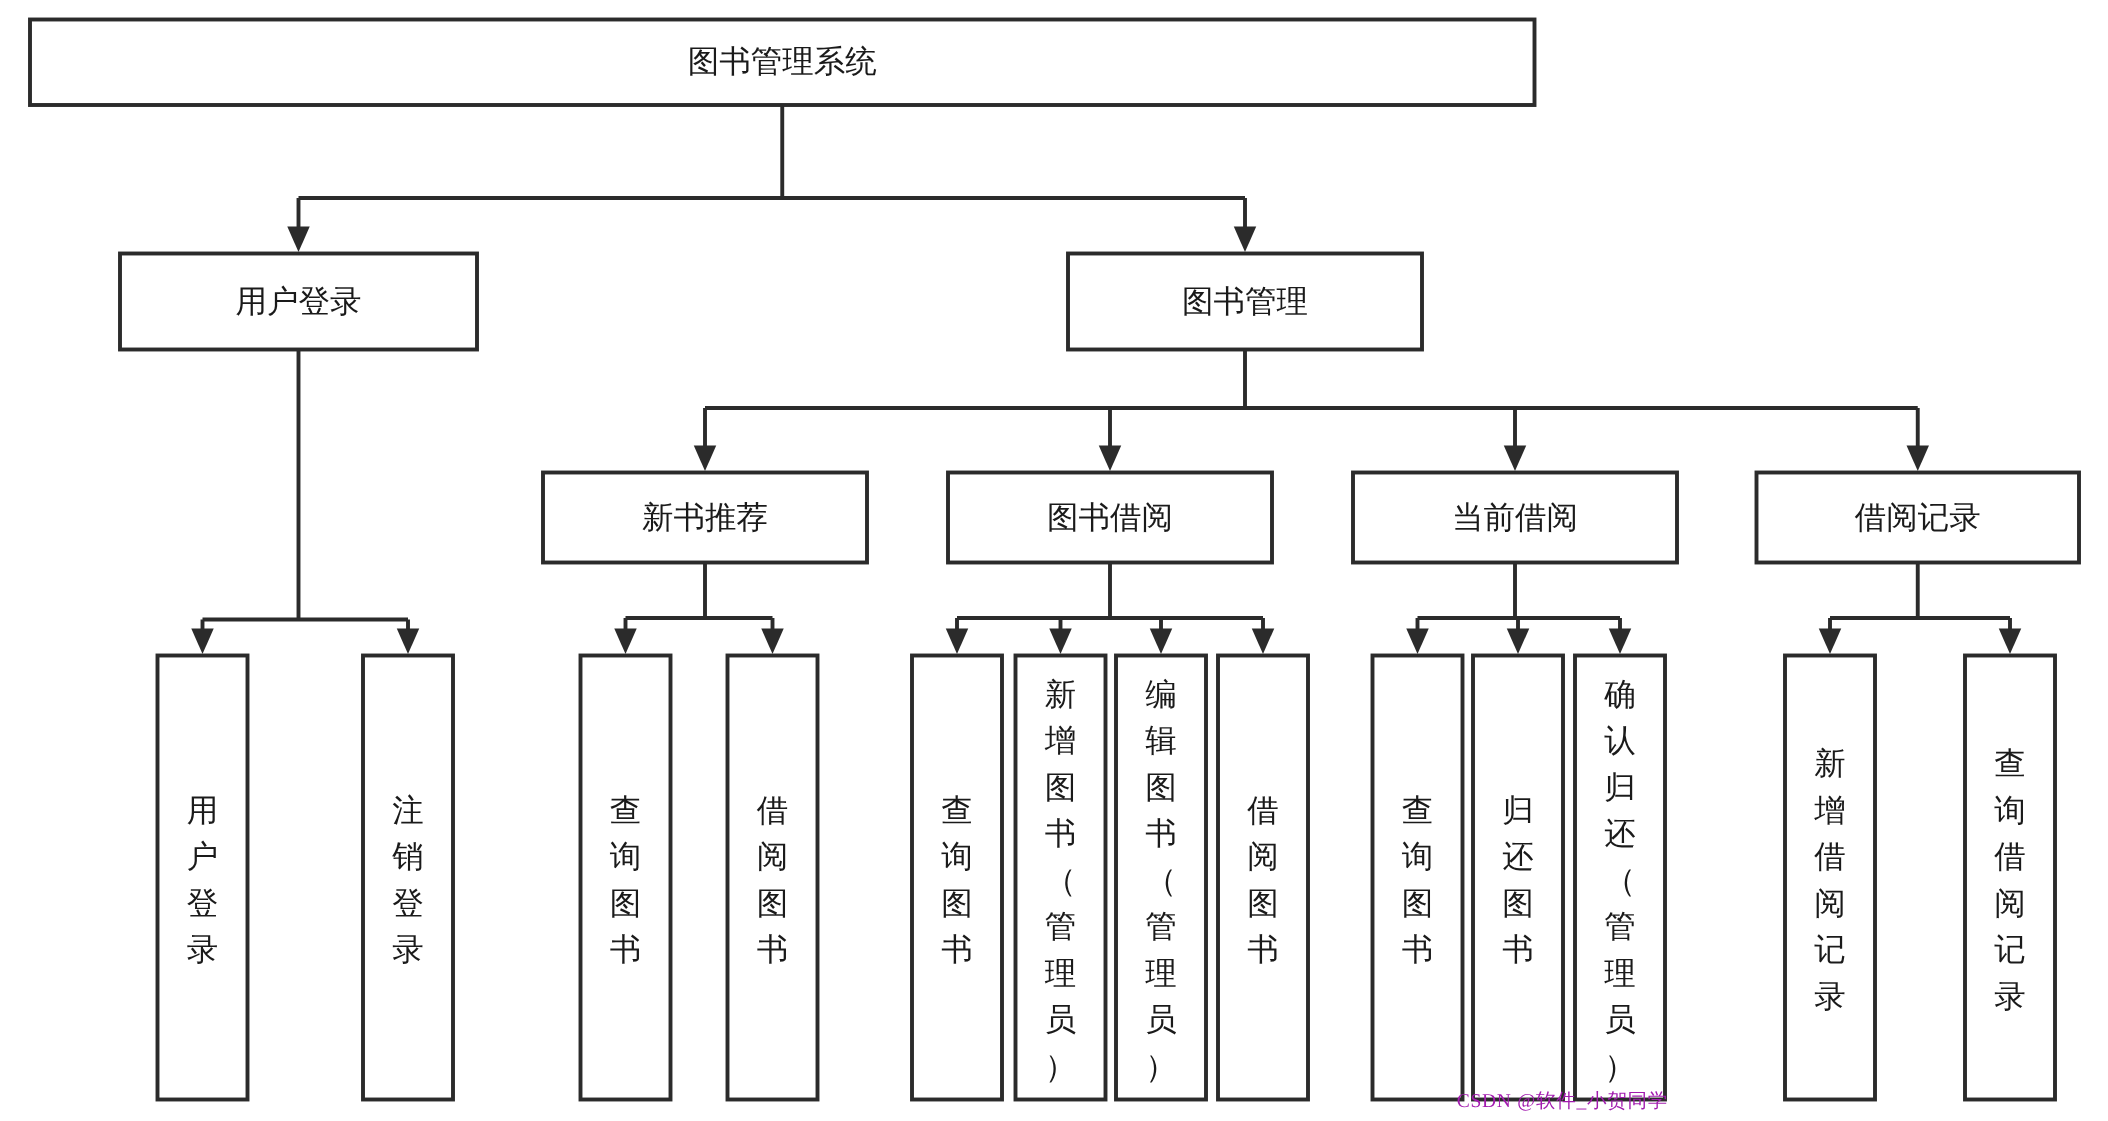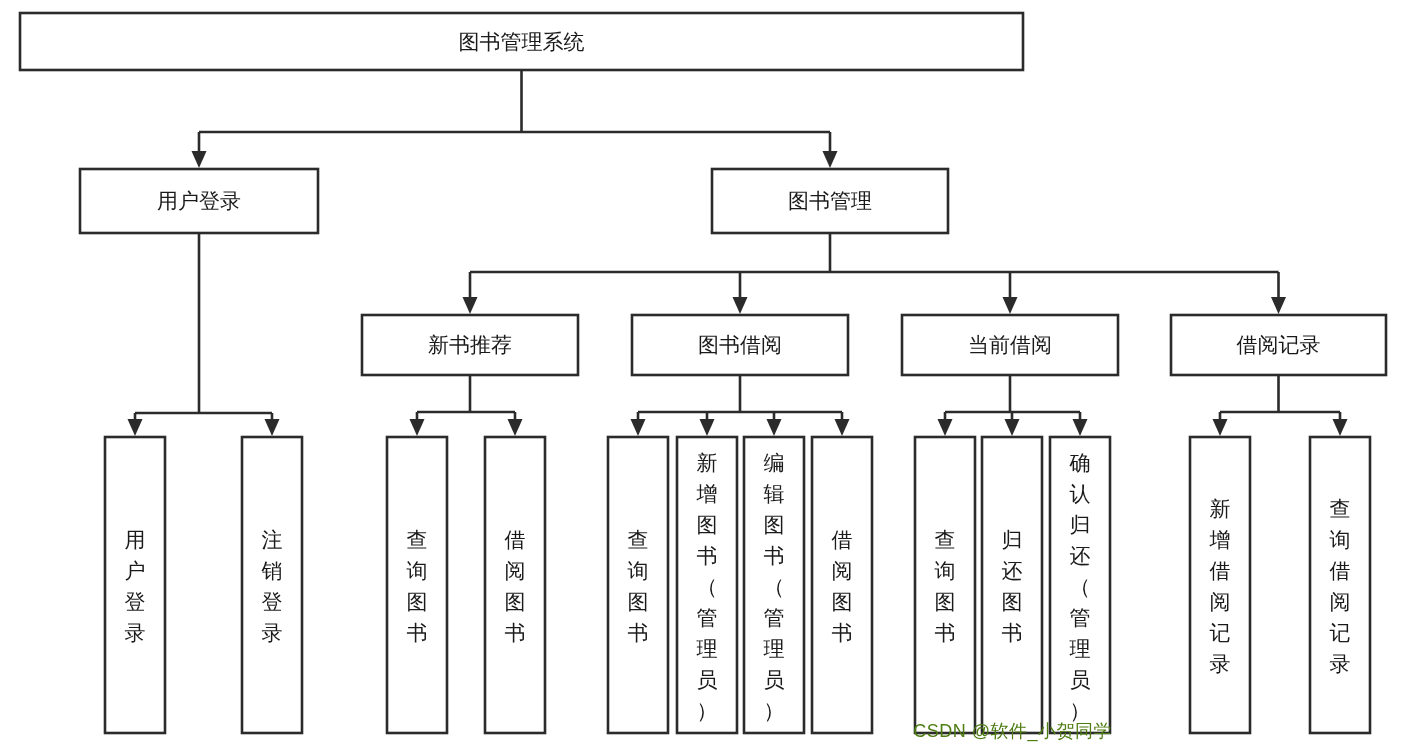--- a/index.html
+++ b/index.html
@@ -50,23 +50,23 @@
   .node-label-v {
     fill: #1a1a1a;
     font-family: "DejaVu Sans", "Liberation Sans", sans-serif;
     font-size: 21px;
     text-anchor: middle;
   }
   .watermark {
     position: absolute;
     right: 10px;
     bottom: 4px;
-    font-family: Liberation Sans, sans-serif;
-    font-size: 18px;
-    color: #4d7c0f;
+    font-family: Liberation Serif, serif;
+    font-size: 13px;
+    color: #a21caf;
     letter-spacing: 0.5px;
     white-space: nowrap;
     pointer-events: none;
   }
 </style>
 </head>
 <body>
 
 <div id="diagram-root">
   <svg class="flow" viewBox="0 0 1405 747">

